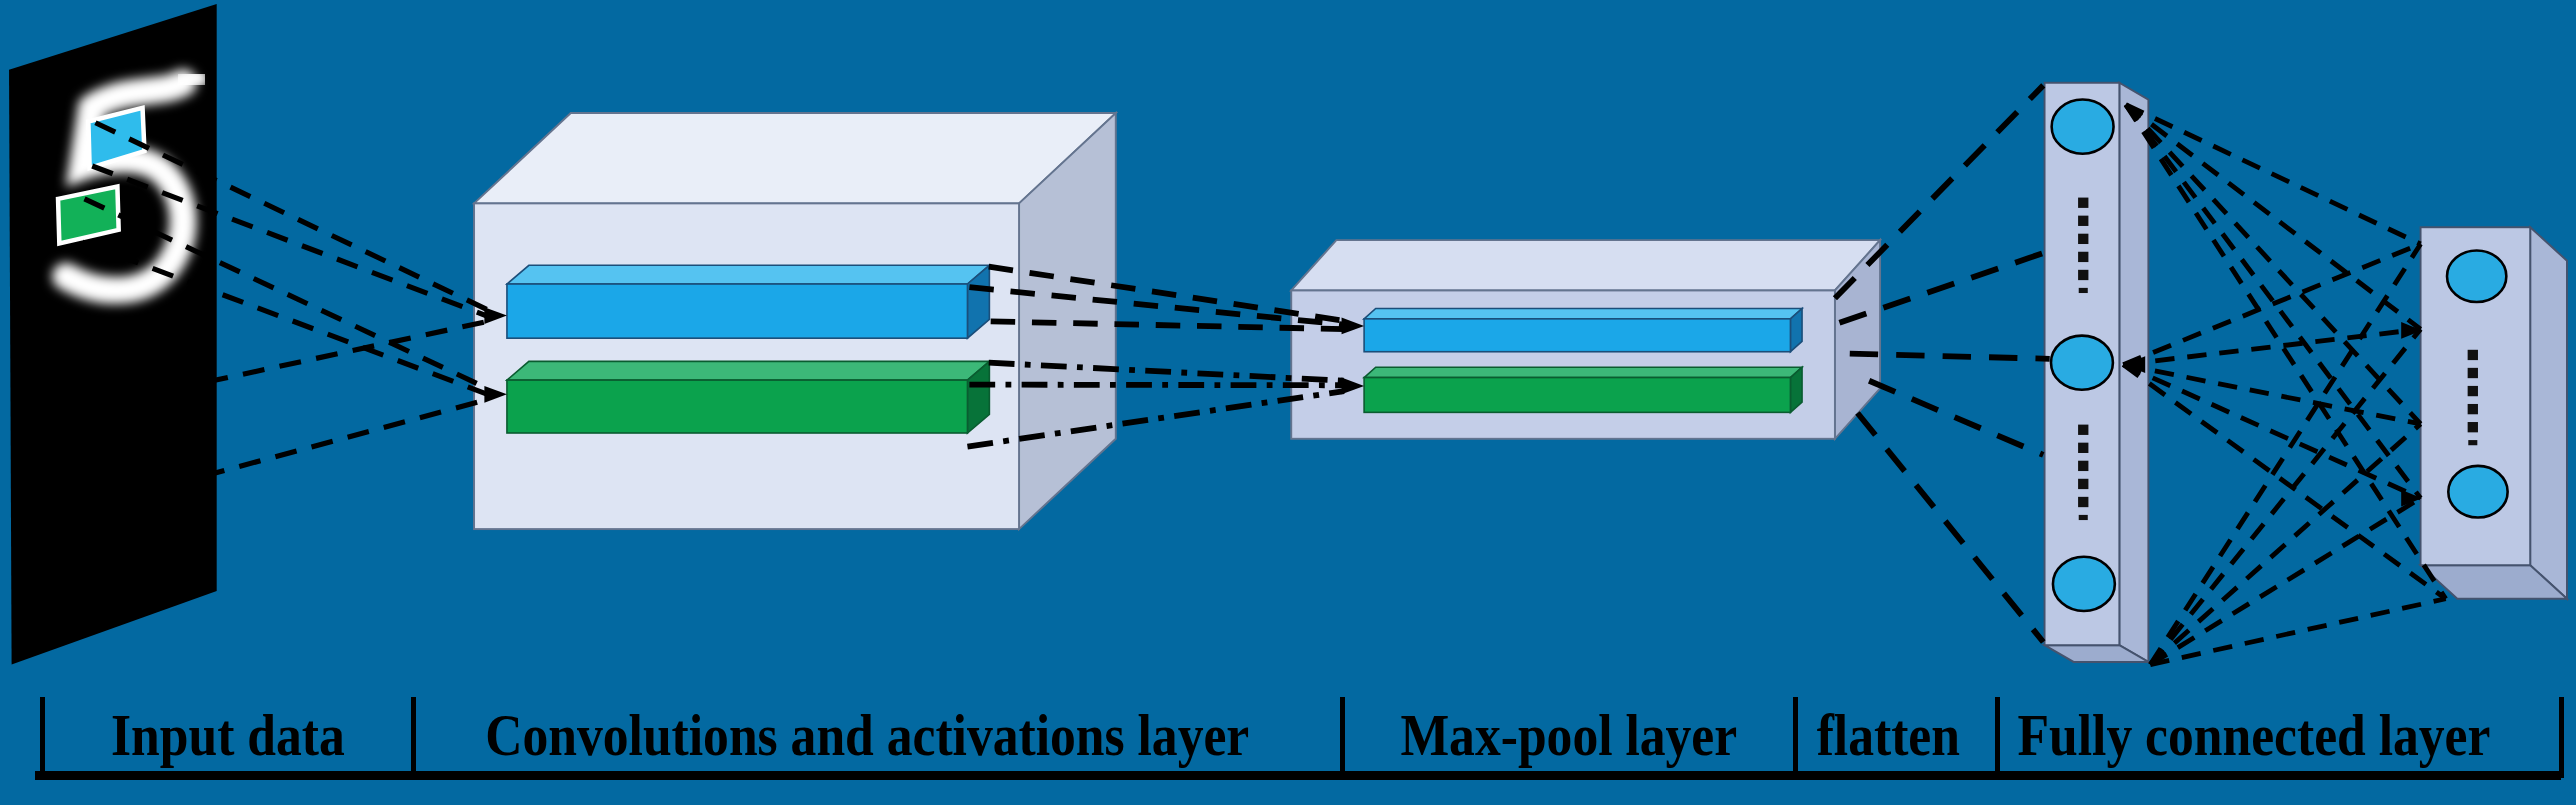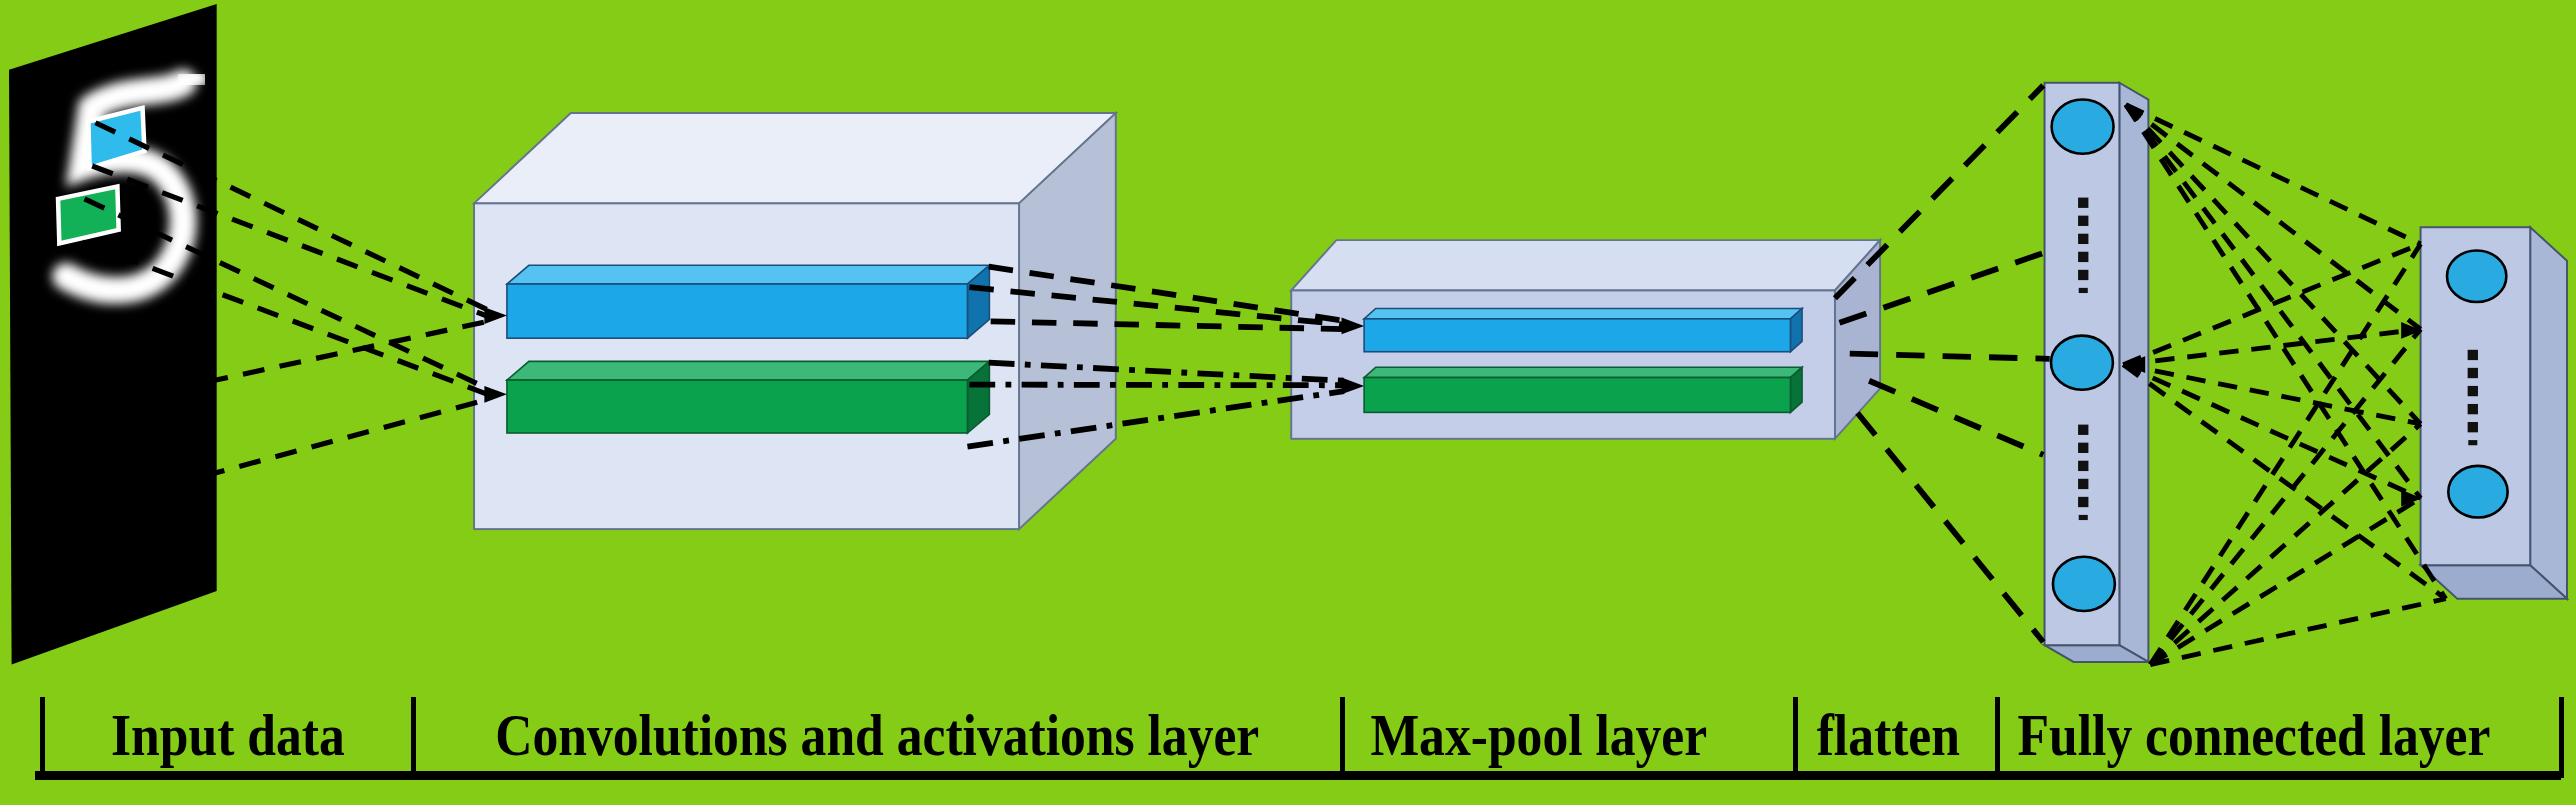--- a/index.html
+++ b/index.html
@@ -1,16 +1,16 @@
 <!DOCTYPE html>
 <html style="font-size:10.3px"><head>
 <meta charset="utf-8">
 <style>
   html,body{margin:0;padding:0;background:#ffffff;}
-  #stage{position:relative;width:2576px;height:806px;background:#84cc16;overflow:hidden;
+  #stage{position:relative;width:2576px;height:806px;background:#0369a1;overflow:hidden;
          font-family:"Liberation Serif", serif;}
   #diagram-svg{position:absolute;left:0;top:0;width:2576px;height:806px;display:block;}
   .label-cell{position:absolute;top:697px;height:77px;display:flex;align-items:center;justify-content:center;
               white-space:nowrap;color:#000;}
   .label-cell .txt{font-weight:bold;font-size:60px;transform:scaleX(0.86);transform-origin:center;display:inline-block;}
   .vdiv{position:absolute;top:697px;height:81px;width:4.5px;background:#000;}
   .hrule{position:absolute;left:35px;top:771px;width:2526px;height:9px;background:#000;}
   .dash   {stroke:#000;stroke-width:9;fill:none;stroke-dasharray:38 26;}
   .dashin {stroke:#000;stroke-width:8;fill:none;stroke-dasharray:34 24;}
   .dashdot{stroke:#000;stroke-width:9;fill:none;stroke-dasharray:40 16 9 16;}
@@ -173,24 +173,24 @@
   <div class="vdiv" style="left:411px"></div>
   <div class="vdiv" style="left:1340px"></div>
   <div class="vdiv" style="left:1793px"></div>
   <div class="vdiv" style="left:1995px"></div>
   <div class="vdiv" style="left:2559px"></div>
   <div class="hrule"></div>
 
   <div class="label-cell" style="left:45px;width:366px">
     <span class="txt">Input data</span>
   </div>
-  <div class="label-cell" style="left:415px;width:924px">
+  <div class="label-cell" style="left:405px;width:924px">
     <span class="txt">Convolutions and activations layer</span>
   </div>
-  <div class="label-cell" style="left:1314px;width:449px">
+  <div class="label-cell" style="left:1344px;width:449px">
     <span class="txt">Max-pool layer</span>
   </div>
   <div class="label-cell" style="left:1798px;width:180px">
     <span class="txt">flatten</span>
   </div>
   <div class="label-cell" style="left:1974px;width:560px">
     <span class="txt">Fully connected layer</span>
   </div>
 </div>
 

